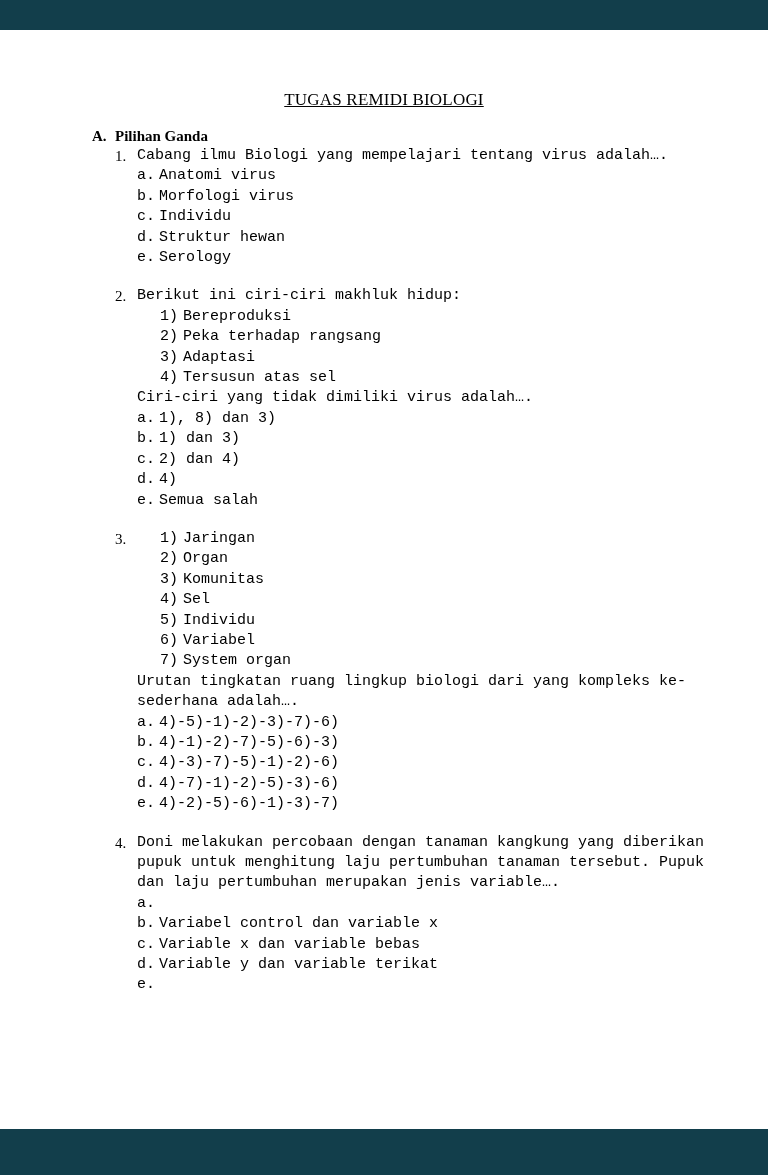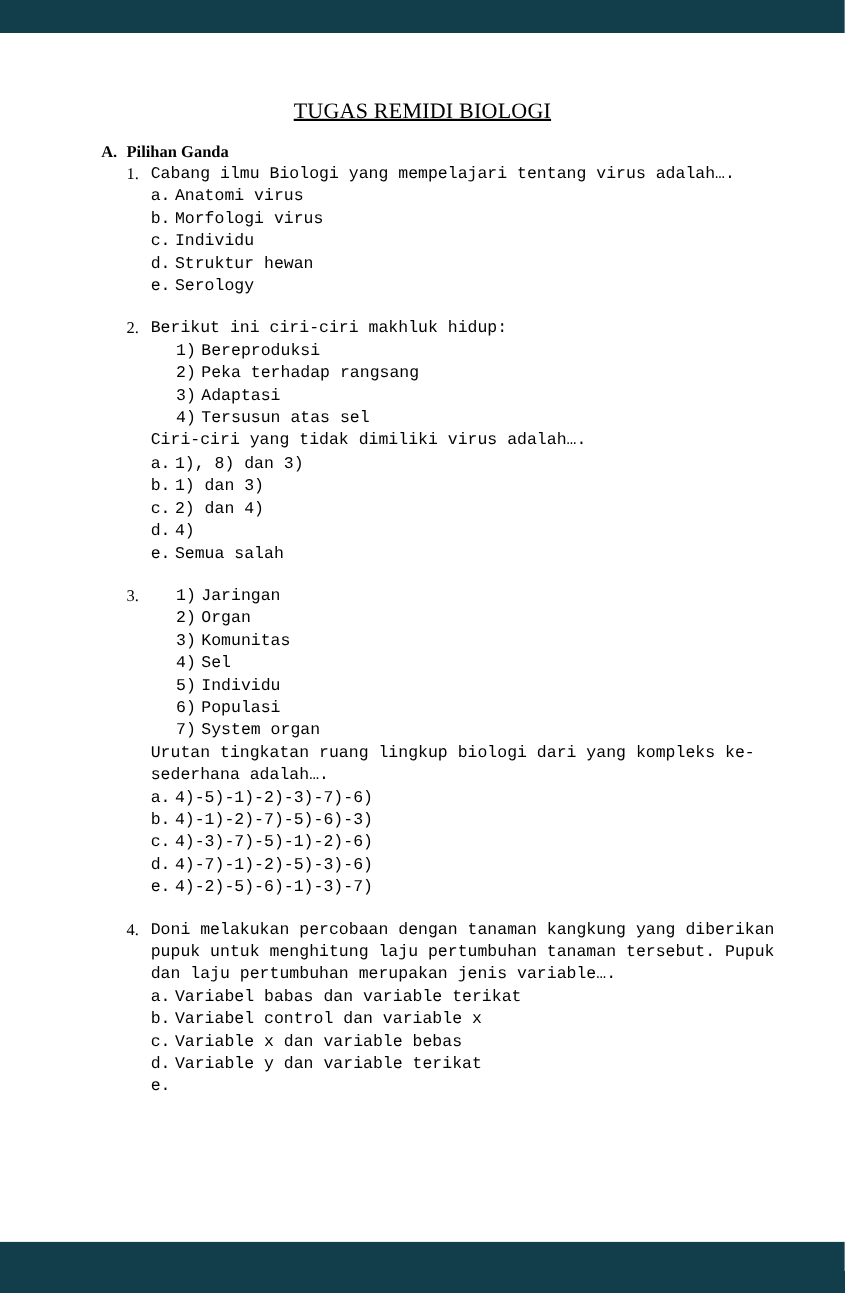--- a/index.html
+++ b/index.html
@@ -12,21 +12,21 @@
   }
   .top-bar { width: 768px; height: 30px; background: #123e4b; }
   .bottom-bar { width: 768px; height: 46px; background: #123e4b; }
   .page {
     width: 768px;
     height: 1099px;
     background: #ffffff;
     padding: 60px 60px 0 92px;
   }
   .doc-title {
-    font-size: 20px;
+    font-size: 17px;
     font-weight: normal;
     text-align: center;
     text-decoration: underline;
     letter-spacing: 0.2px;
     margin-bottom: 16px;
     margin-left: -32px; 
   }
   .section-heading {
     display: flex;
     font-weight: bold;
@@ -152,21 +152,21 @@
             <div class="sub-item">
               <span class="sub-num">4)</span>
               <span class="sub-text">Sel</span>
             </div>
             <div class="sub-item">
               <span class="sub-num">5)</span>
               <span class="sub-text">Individu</span>
             </div>
             <div class="sub-item">
               <span class="sub-num">6)</span>
-              <span class="sub-text">Populasi</span>
+              <span class="sub-text">Variabel</span>
             </div>
             <div class="sub-item">
               <span class="sub-num">7)</span>
               <span class="sub-text">System organ</span>
             </div>
           </div>
           <div class="q-text">Urutan tingkatan ruang lingkup biologi dari yang kompleks ke-sederhana adalah….</div>
           <div class="options">
             <div class="option">
               <span class="opt-label">a.</span>
@@ -191,21 +191,20 @@
           </div>
         </div>
       </div>
       <div class="question">
         <span class="q-num">4.</span>
         <div class="q-body">
           <div class="q-text">Doni melakukan percobaan dengan tanaman kangkung yang diberikan pupuk untuk menghitung laju pertumbuhan tanaman tersebut. Pupuk dan laju pertumbuhan merupakan jenis variable….</div>
           <div class="options">
             <div class="option">
               <span class="opt-label">a.</span>
-              <span class="opt-text">Variabel babas dan variable terikat</span>
             </div>
             <div class="option">
               <span class="opt-label">b.</span>
               <span class="opt-text">Variabel control dan variable x</span>
             </div>
             <div class="option">
               <span class="opt-label">c.</span>
               <span class="opt-text">Variable x dan variable bebas</span>
             </div>
             <div class="option">

